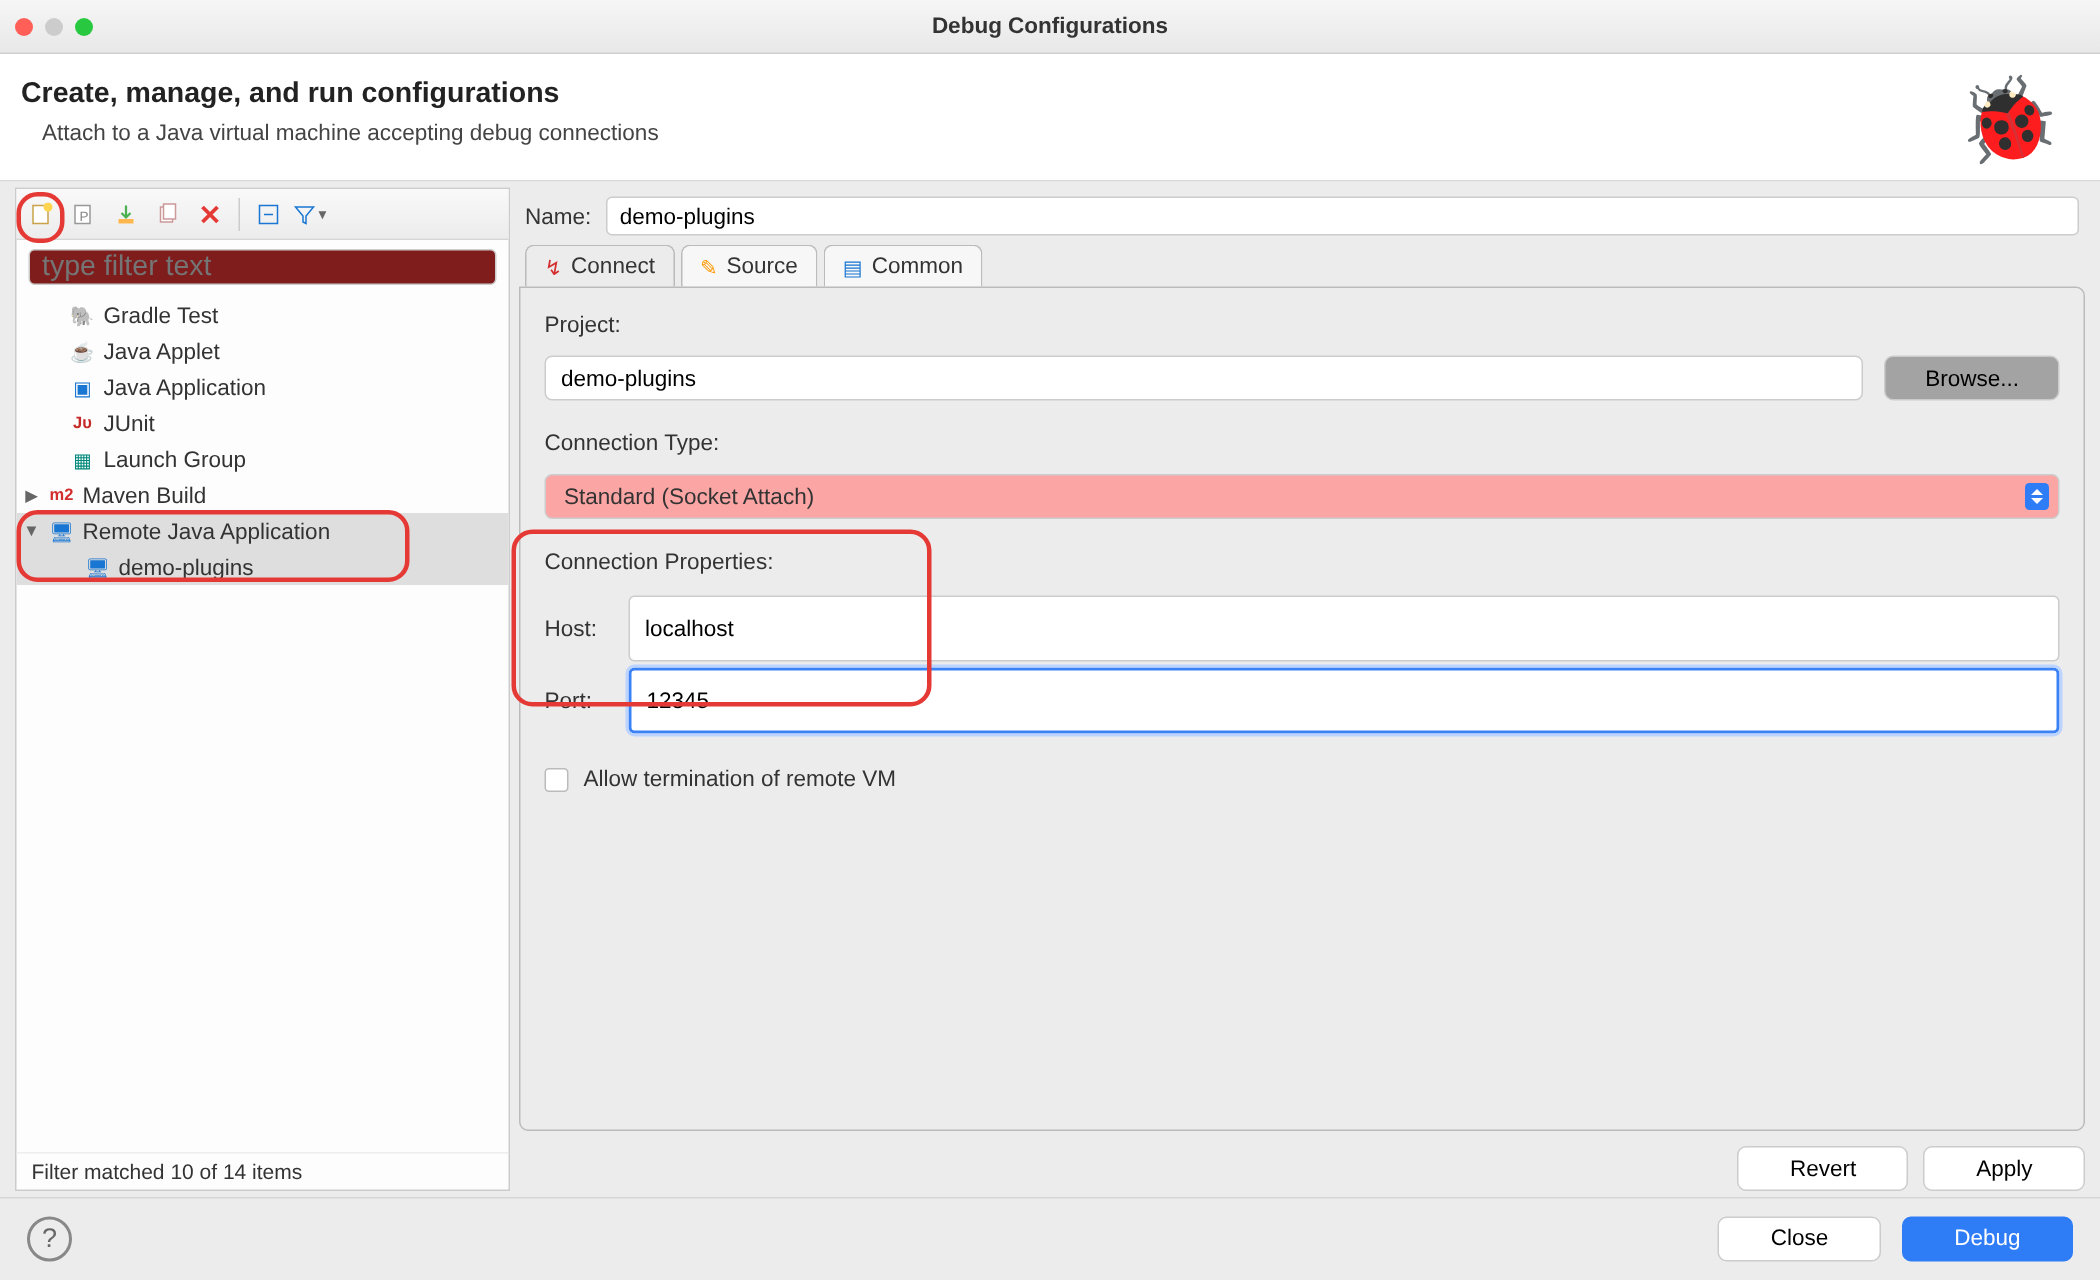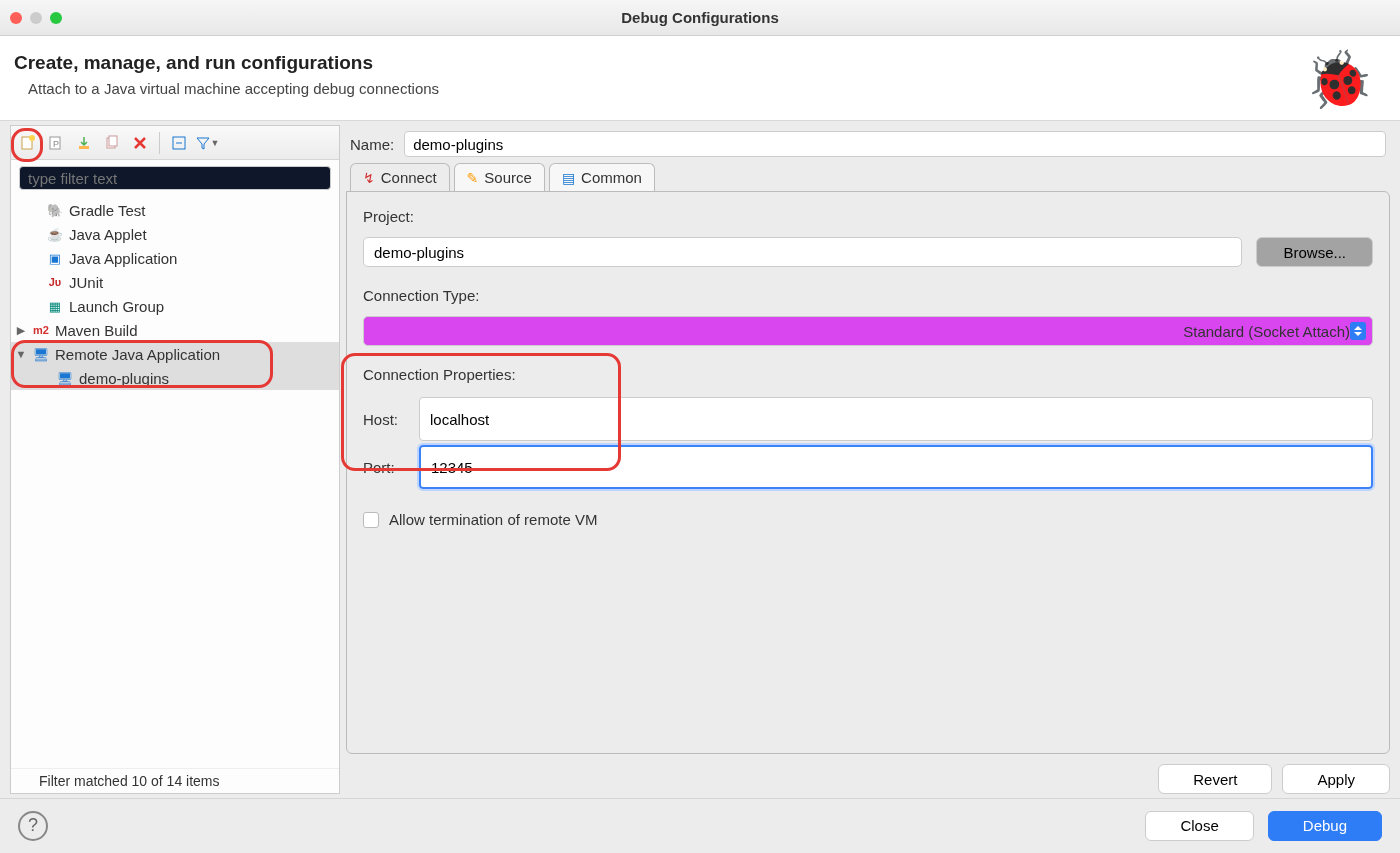--- a/index.html
+++ b/index.html
@@ -55,33 +55,33 @@
     border-bottom:1px solid #d6d6d6;
     display:flex; align-items:center; padding:0 4px; gap:2px;
   }
   .tbtn {
     width:26px;height:26px;display:flex;align-items:center;justify-content:center;
     border-radius:4px; font-size:15px; cursor:pointer;
   }
   .divider{width:1px;height:22px;background:#ccc;margin:0 4px;}
   .filter-box {
     margin:6px 8px; height:24px; border:1px solid #ccc; border-radius:4px;
-    padding:2px 8px; font-size:15px; color:#999; background:#0f172a;
+    padding:2px 8px; font-size:19px; color:#999; background:#7f1d1d;
   }
   .tree { flex:1; overflow:auto; padding:2px 0; font-size:15px; }
   .tree-item {
     display:flex; align-items:center; padding:2px 6px 2px 18px; gap:6px; height:24px;
     cursor:pointer;
   }
   .tree-item.child{padding-left:46px;}
   .tree-item.selected{background:#dedede;}
   .tree-item.expandable{padding-left:4px;}
   .expander{width:12px;text-align:center;color:#666;font-size:11px;}
   .cfg-icon{width:16px;height:16px;display:inline-flex;align-items:center;justify-content:center;font-size:13px;}
-  .filter-status{padding:4px 28px;font-size:14px;color:#333;border-top:1px solid #eee;}
+  .filter-status{padding:4px 10px;font-size:14px;color:#333;border-top:1px solid #eee;}
   .red-ring {
     position:absolute; border:3px solid #e53935; border-radius:14px; pointer-events:none;
   }
   .content {
     flex:1; margin:4px 10px 4px 6px; display:flex; flex-direction:column;
   }
   .name-row{display:flex;align-items:center;gap:10px;padding:6px 4px;}
   .name-row label{font-size:15px;}
   .name-row input{flex:1;height:26px;border:1px solid #ccc;border-radius:4px;padding:2px 8px;font-size:15px;}
   .tabbar{display:flex;gap:4px;padding:0 4px;}
@@ -96,22 +96,22 @@
     flex:1;border:1px solid #bbb;background:#ececec;border-radius:0 6px 6px 6px;
     padding:14px 16px; display:flex;flex-direction:column;gap:4px;
   }
   .field-label{font-size:15px;color:#333;padding:2px 0;}
   .proj-row{display:flex;gap:14px;align-items:center;margin:6px 0 14px 0;}
   .proj-input{flex:1;height:30px;border:1px solid #ccc;border-radius:5px;padding:4px 10px;font-size:15px;background:#fff;}
   .browse-btn{
     height:30px;padding:0 26px;border:1px solid #ccc;border-radius:6px;background:#a3a3a3;font-size:15px;cursor:pointer;
   }
   .conn-type{
-    height:30px;border:1px solid #ccc;border-radius:5px;background:#d946ef;
-    display:flex;align-items:center;justify-content:flex-end;padding:0 6px 0 12px;
+    height:30px;border:1px solid #ccc;border-radius:5px;background:#fca5a5;
+    display:flex;align-items:center;justify-content:space-between;padding:0 6px 0 12px;
     font-size:15px;margin:6px 0 14px 0;cursor:pointer;
   }
   .stepper{
     width:16px;height:18px;background:#2e7cf6;border-radius:3px;
     display:flex;flex-direction:column;align-items:center;justify-content:center;
   }
   .stepper::before{content:"";border:4px solid transparent;border-bottom-color:#fff;margin-bottom:1px;}
   .stepper::after{content:"";border:4px solid transparent;border-top-color:#fff;margin-top:1px;}
   .conn-props{position:relative;padding:4px 0;}
   .prop-row{display:flex;align-items:center;gap:10px;margin:4px 0;}

